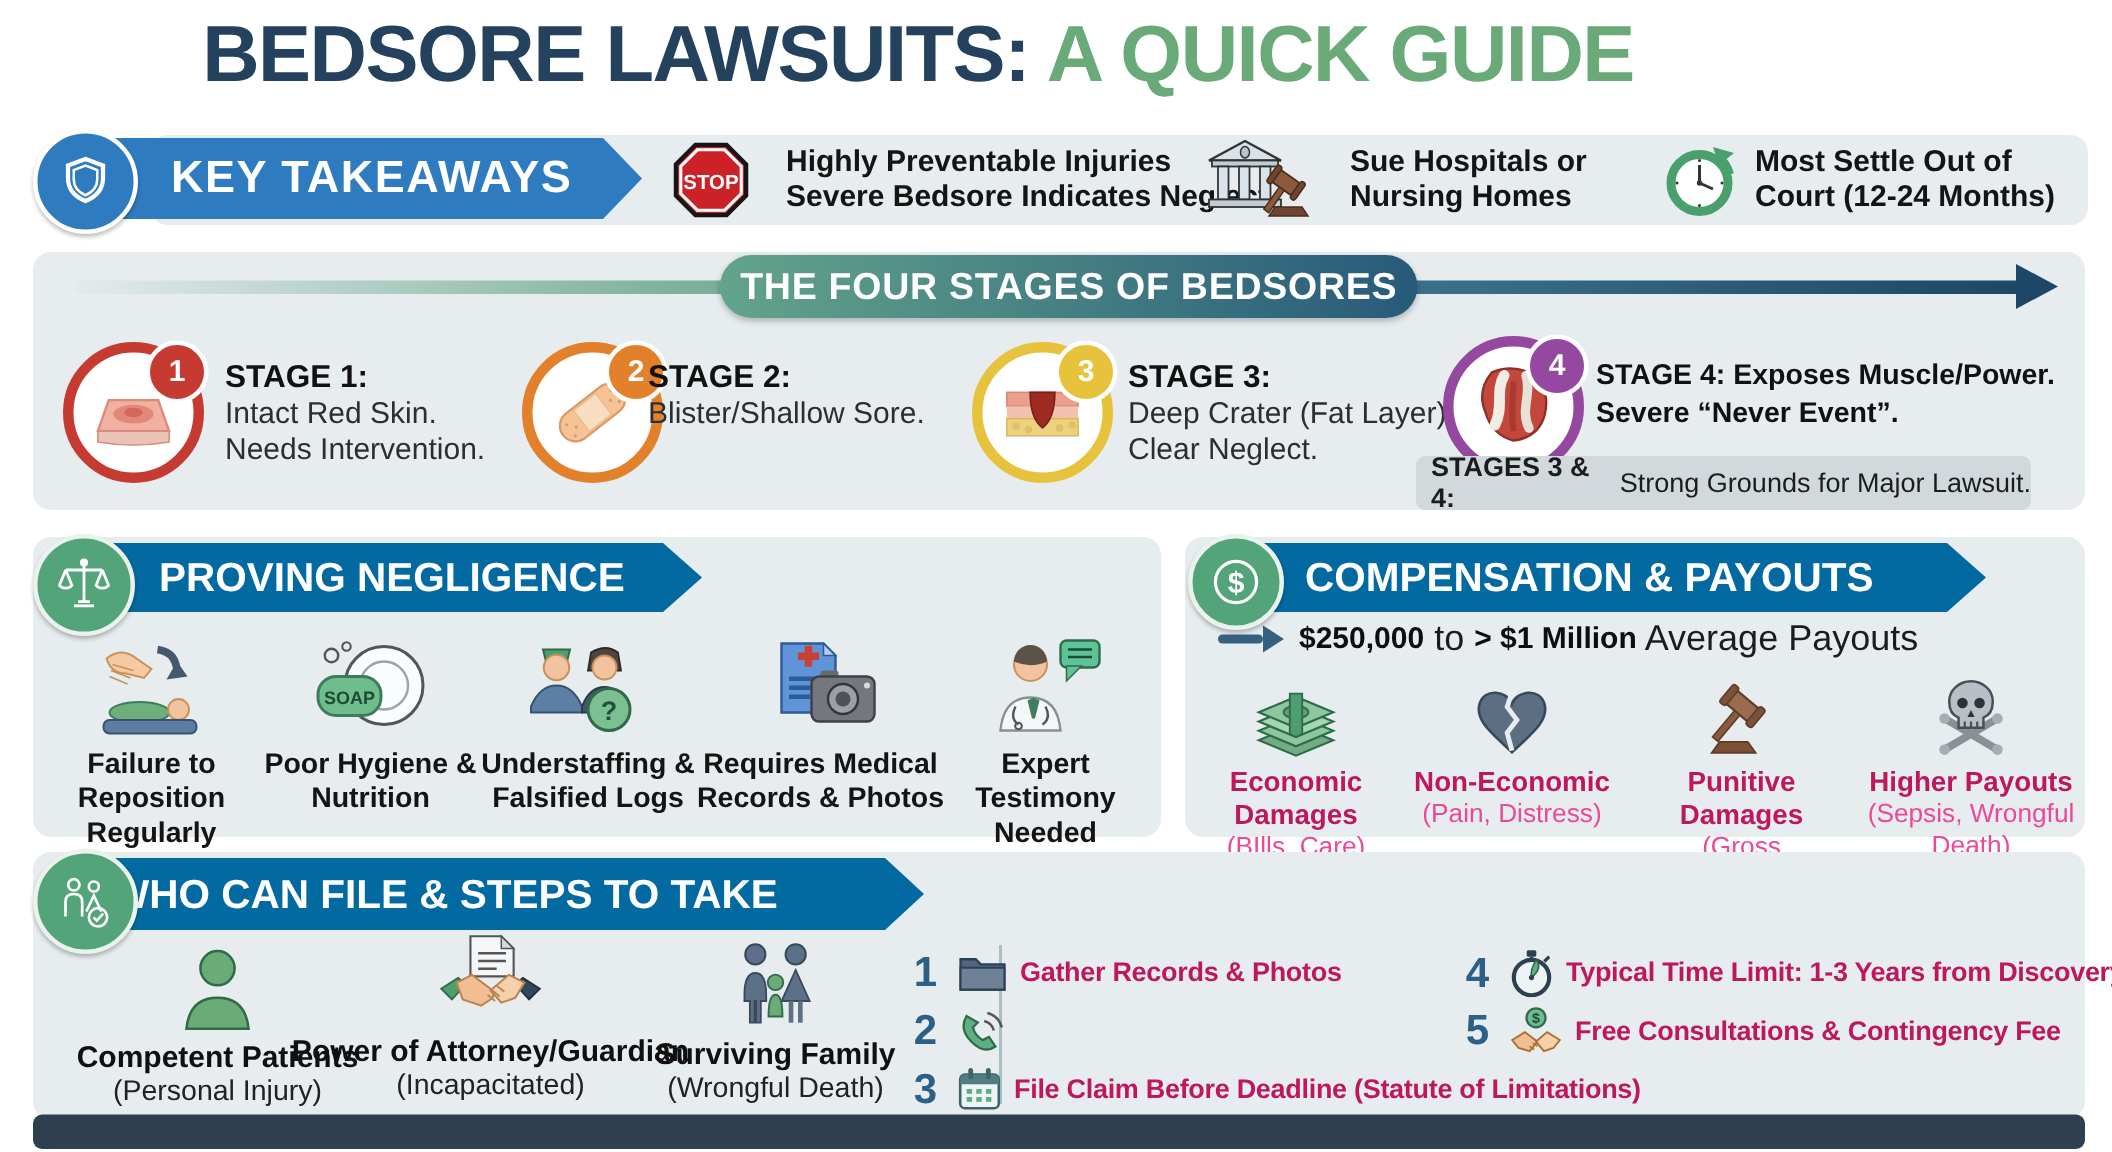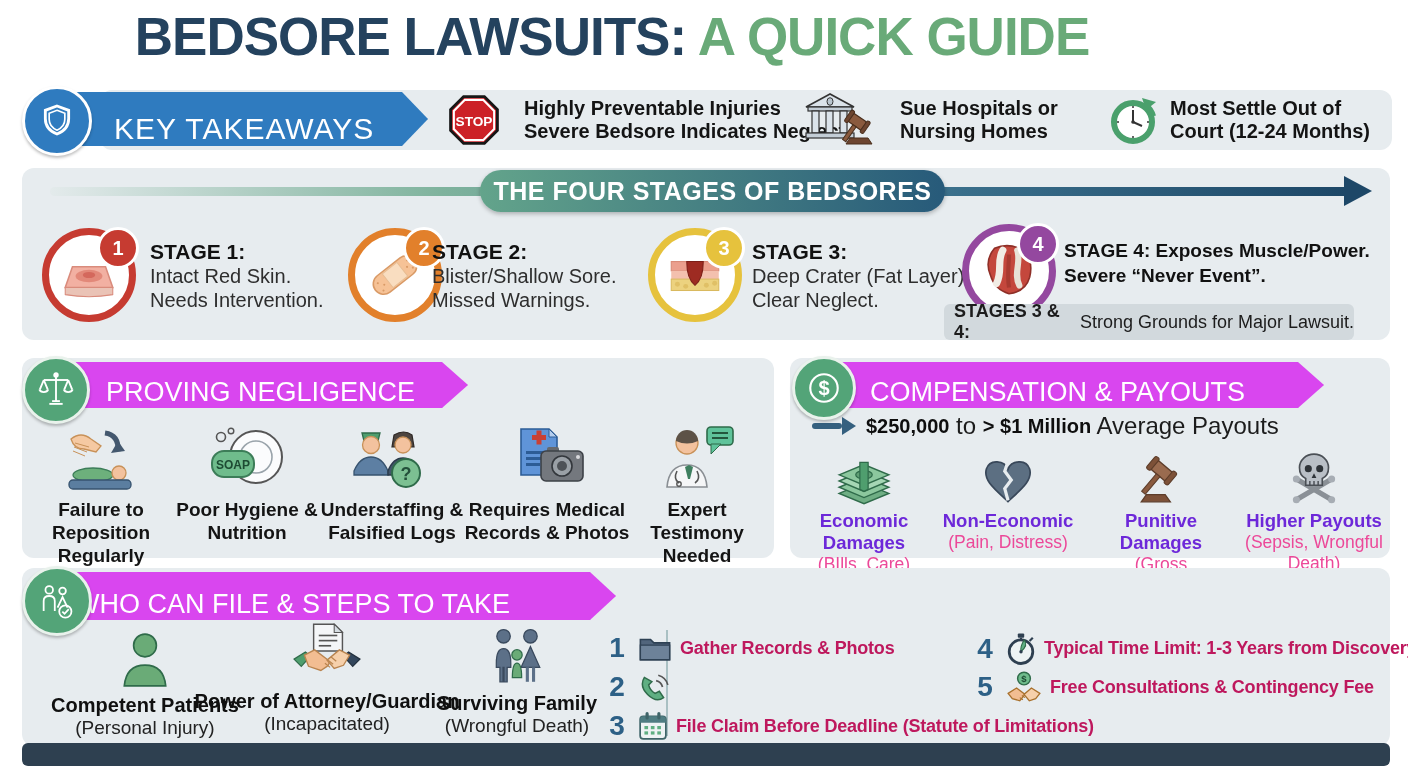--- a/index.html
+++ b/index.html
@@ -4,23 +4,23 @@
 <style>
   html,body{margin:0;padding:0}
   body{width:1408px;height:768px;background:#fff;font-family:"Liberation Sans",sans-serif;position:relative;overflow:hidden;color:#1c1c1c}
   .abs{position:absolute}
   
   .main-title{position:absolute;top:6px;left:0;width:1224px;text-align:center;font-size:53px;font-weight:800;letter-spacing:-1px;white-space:nowrap}
   .t-navy{color:#24425e}
   .t-green{color:#69aa78}
   
   .panel{position:absolute;background:#e7ecef;border-radius:12px}
-  .banner{position:absolute;color:#fff;font-weight:400;display:flex;align-items:flex-end;clip-path:polygon(0 0,calc(100% - 26px) 0,100% 50%,calc(100% - 26px) 100%,0 100%);box-shadow:0 2px 3px rgba(0,0,0,.15)}
+  .banner{position:absolute;color:#fff;font-weight:700;display:flex;align-items:center;clip-path:polygon(0 0,calc(100% - 26px) 0,100% 50%,calc(100% - 26px) 100%,0 100%);box-shadow:0 2px 3px rgba(0,0,0,.15)}
   .banner.blue{background:#2f7bbf}
-  .banner.navy{background:#d946ef}
+  .banner.navy{background:#0369a1}
   .hdr-circle{position:absolute;border-radius:50%;display:flex;align-items:center;justify-content:center;z-index:3;box-shadow:0 2px 3px rgba(0,0,0,.25)}
   .hdr-circle.blue{background:#2f7bbf;border:3px solid #fff}
   .hdr-circle.green{background:#53a478;border:3px solid #e9f2ec}
   
   .kt-item-text{position:absolute;font-size:20px;font-weight:700;line-height:23px;color:#141414}
   
   .stages-line{position:absolute;left:50px;top:187px;width:1300px;height:9px;border-radius:5px;background:linear-gradient(90deg,rgba(213,228,221,.2),#7fb39d 30%,#3a6f8b 70%,#1d4767)}
   .stages-arrowhead{position:absolute;left:1344px;top:176px;width:0;height:0;border-top:15px solid transparent;border-bottom:15px solid transparent;border-left:28px solid #1d4767}
   .stages-pill{position:absolute;left:480px;top:170px;width:465px;height:42px;border-radius:22px;background:linear-gradient(90deg,#63a48b,#275a7a);color:#fff;font-size:25px;font-weight:800;display:flex;align-items:center;justify-content:center;letter-spacing:.5px;box-shadow:0 2px 4px rgba(0,0,0,.25);z-index:2}
   .stage-circle{position:absolute;width:80px;height:80px;border-radius:50%;background:#fff;display:flex;align-items:center;justify-content:center}
@@ -35,21 +35,21 @@
   .pn-item{position:absolute;top:418px;display:flex;flex-direction:column;align-items:center;text-align:center}
   .pn-icon{height:76px;display:flex;align-items:flex-end;justify-content:center}
   .pn-label{font-size:19px;font-weight:700;line-height:23px;color:#141414;margin-top:4px}
   .payout-line{position:absolute;left:812px;top:412px;display:flex;align-items:center;white-space:nowrap}
   .payout-arrow-shaft{width:30px;height:6px;background:#35607f;border-radius:3px}
   .payout-arrow-head{width:0;height:0;border-top:9px solid transparent;border-bottom:9px solid transparent;border-left:14px solid #35607f;margin-right:10px}
   .payout-bold{font-size:20px;font-weight:800;color:#0e0e0e}
   .payout-reg{font-size:24px;color:#1c1c1c}
   .cp-item{position:absolute;top:450px;display:flex;flex-direction:column;align-items:center;text-align:center}
   .cp-icon{height:56px;display:flex;align-items:flex-end;justify-content:center}
-  .cp-name{font-size:18.5px;font-weight:800;line-height:22px;color:#6d28d9;margin-top:4px}
+  .cp-name{font-size:18.5px;font-weight:800;line-height:22px;color:#be185d;margin-top:4px}
   .cp-sub{font-size:17.5px;line-height:21px;color:#ec4899}
   
   .wf-item{position:absolute;display:flex;flex-direction:column;align-items:center;text-align:center}
   .wf-icon{height:62px;display:flex;align-items:flex-end;justify-content:center}
   .wf-name{font-size:20px;font-weight:800;color:#101010;margin-top:4px;white-space:nowrap}
   .wf-sub{font-size:19px;color:#222;white-space:nowrap}
   .wf-divider{position:absolute;left:666px;top:630px;width:2px;height:106px;background:#a9c0c3}
   .step-row{position:absolute;display:flex;align-items:center;white-space:nowrap}
   .step-num{font-size:28px;font-weight:800;color:#2d6086;width:26px;text-align:center}
   .step-icon{margin:0 8px 0 8px;display:flex;align-items:center}
@@ -168,21 +168,20 @@
           <circle cx="44" cy="31" r="1"></circle>
           <circle cx="48" cy="35" r="1"></circle>
         </g>
     </g>
   </svg>
   <div class="stage-badge b2">2</div>
 </div>
 <div class="abs" style="left:432px;top:240px">
   <div class="stage-title">STAGE 2:</div>
   <div class="stage-line">Blister/Shallow Sore.</div>
-  <div class="stage-line">Missed Warnings.</div>
 </div>
 
 <div class="stage-circle s3" style="left:648px;top:228px">
   <svg width="62" height="62" viewBox="0 0 60 60">
     <rect x="7" y="17" width="46" height="9" fill="#eb9f8d" stroke="#d88875" stroke-width="1"></rect>
     <rect x="7" y="26" width="46" height="8" fill="#f3c0ae"></rect>
     <rect x="7" y="34" width="46" height="11" fill="#ecd27f" stroke="#d9b95e" stroke-width="1"></rect>
     <g fill="#e0c066">
         <circle cx="13" cy="39" r="2.4"></circle>
         <circle cx="21" cy="41" r="2.4"></circle>

